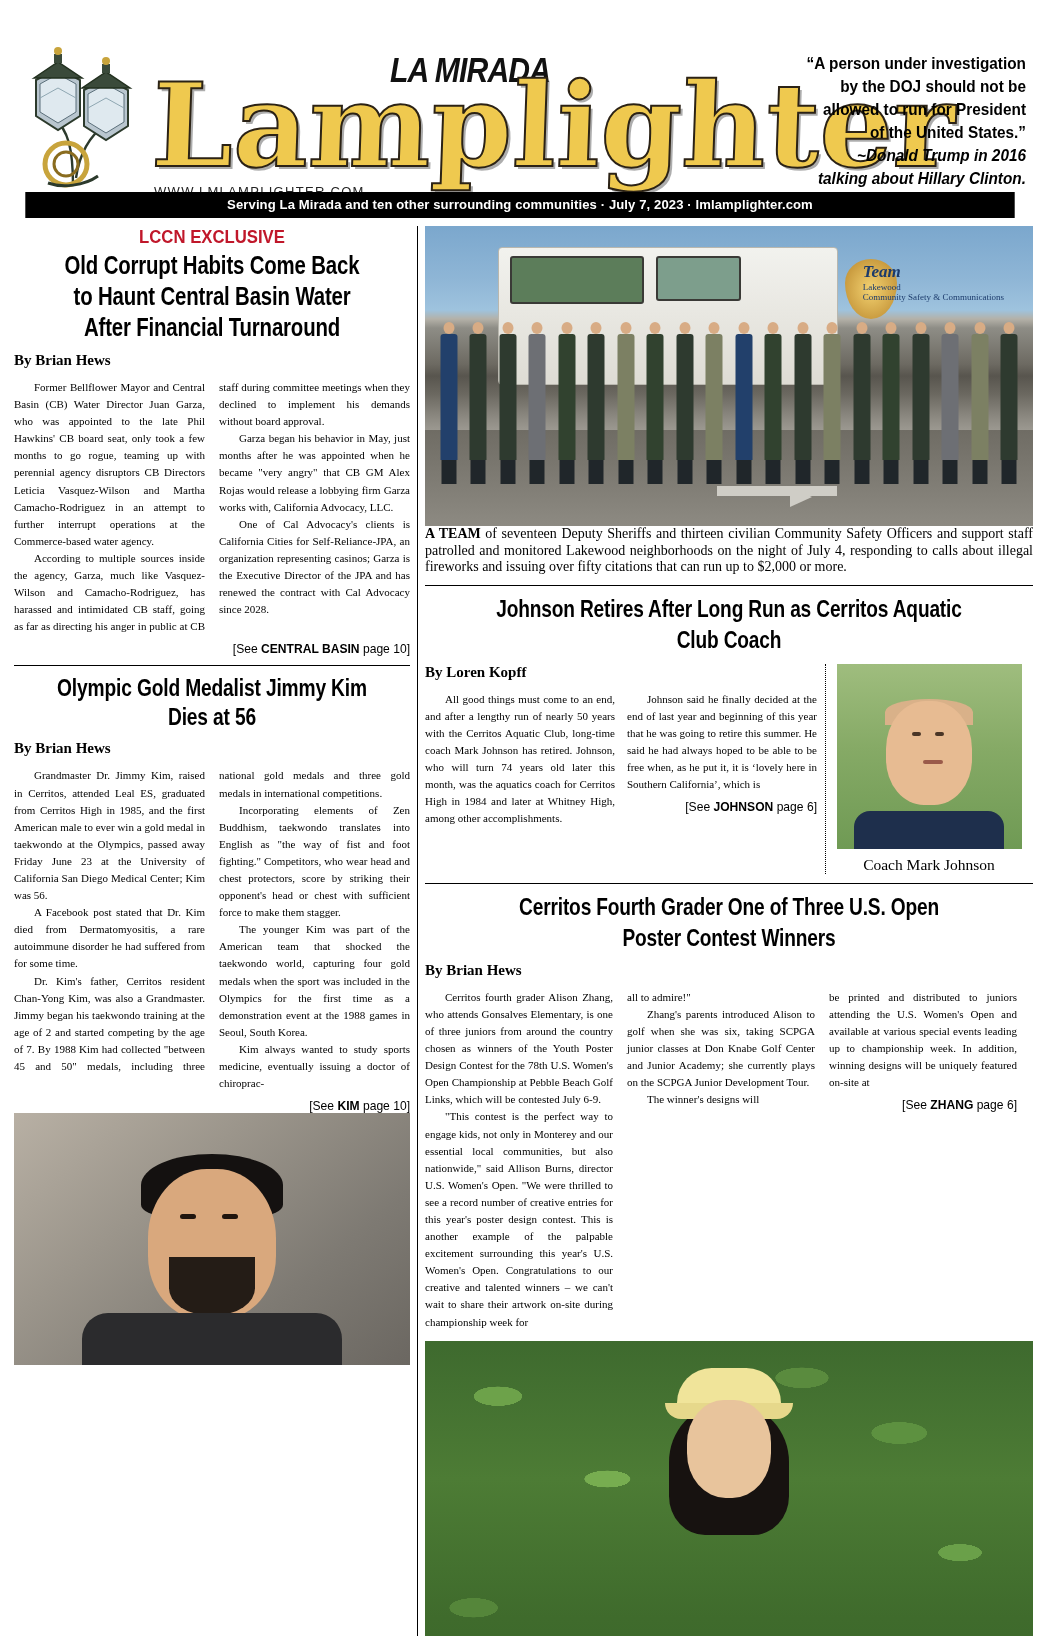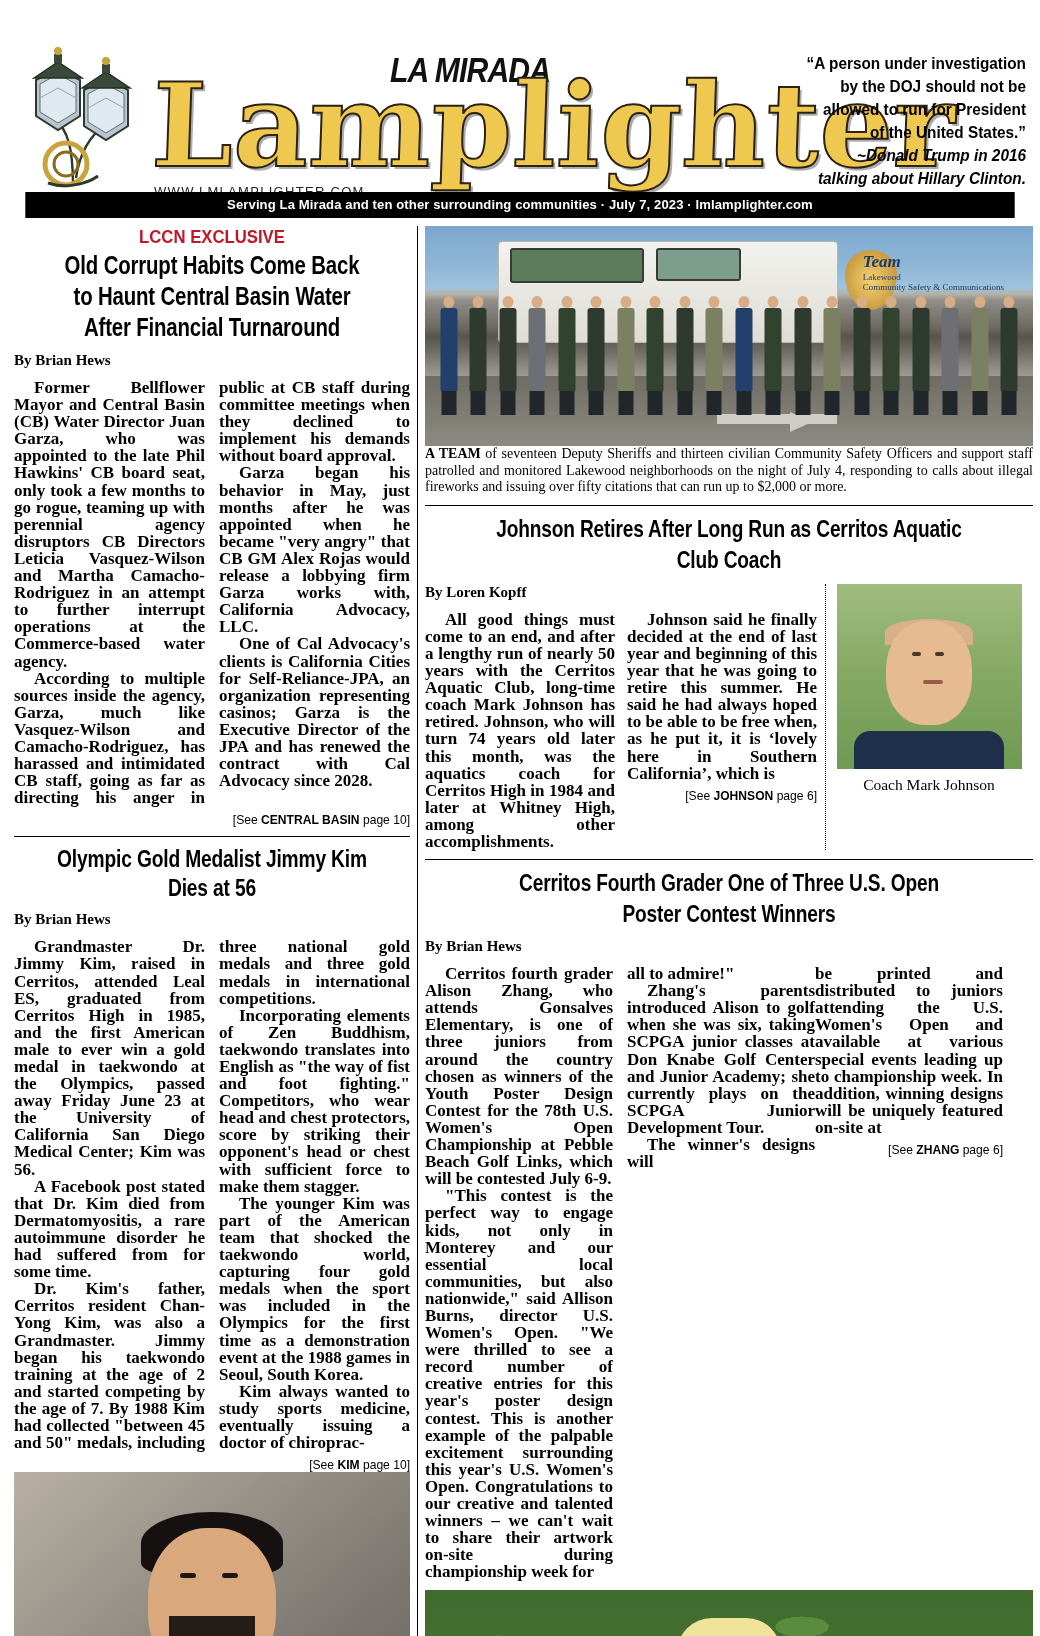--- a/index.html
+++ b/index.html
@@ -98,22 +98,22 @@
     font-family:"Liberation Serif", serif;
     font-weight:bold; font-size:15px;
     margin-bottom:10px;
   }
   .cols2 { column-count:2; column-gap:14px; }
   .body-text p {
     margin:0;
     text-indent:20px;
     text-align:justify;
     font-family:"Liberation Serif", serif;
-    font-size:17px; line-height:17.1px;
-    hyphens:auto;font-weight:bold; -webkit-hyphens:auto;
+    font-size:11px; line-height:17.1px;
+    hyphens:auto; -webkit-hyphens:auto;
   }
   .body-text p.noindent { text-indent:0; }
   .jump {
     text-align:right;
     font-family:"Liberation Sans", sans-serif;
     font-size:13px; margin-top:6px;
     transform:scaleX(0.93); transform-origin:right;
   }
   .jump b { font-weight:bold; }
 
@@ -126,21 +126,21 @@
     margin:6px 0 5px 0;
   }
   .photo-cutline {
     font-family:"Liberation Serif", serif;
     font-size:14px; line-height:16.6px;
     text-align:justify;
   }
   .photo-cutline b { font-weight:bold; }
 
   
-  .patrol { width:100%; height:220px; position:relative;
+  .patrol { width:100%; height:300px; position:relative;
     background:linear-gradient(#7ba7cd 0%, #8fb6d6 18%, #9ec3de 28%, #b4b1a8 31%, #8e8d86 34%, #6d6a62 46%, #58554e 50%, #6b6860 56%, #8d8a82 64%, #a3a098 70%, #9b9890 100%); }
   .patrol .rv { position:absolute; left:12%; top:7%; width:56%; height:46%;
     background:linear-gradient(#f2f2ee, #dedcd4); border:1px solid #b9b7ae; border-radius:4px; }
   .patrol .rvwin { position:absolute; left:14%; top:10%; width:22%; height:16%;
     background:#5c7d5a; border:2px solid #3a3a36; border-radius:3px; }
   .patrol .rvwin2 { position:absolute; left:38%; top:10%; width:14%; height:15%;
     background:#7d9e8c; border:2px solid #3a3a36; border-radius:3px; }
   .patrol .badge { position:absolute; left:69%; top:11%; width:52px; height:60px;
     background:radial-gradient(#f3d271,#b9862c); border-radius:50% 50% 50% 50%/40% 40% 60% 60%; }
   .patrol .lbl { position:absolute; left:72%; top:12%; color:#1b3a6b;
@@ -484,21 +484,21 @@
                 <p>"This contest is the perfect way to engage kids, not only in Monterey and our essential local communities, but also nationwide," said Allison Burns, director U.S. Women's Open. "We were thrilled to see a record number of creative entries for this year's poster design contest. This is another example of the palpable excitement surrounding this year's U.S. Women's Open. Congratulations to our creative and talented winners – we can't wait to share their artwork on-site during championship week for</p>
               </div>
             </div>
             <div class="c" style="flex:0 0 188px; margin-left:14px; padding-top:27px;">
               <div class="body-text" style="text-align:left;">
                 <p class="noindent">all to admire!"</p>
                 <p>Zhang's parents introduced Alison to golf when she was six, taking SCPGA junior classes at Don Knabe Golf Center and Junior Academy; she currently plays on the SCPGA Junior Development Tour.</p>
                 <p>The winner's designs will</p>
               </div>
             </div>
-            <div class="c" style="flex:0 0 188px; padding-top:27px;">
+            <div class="c" style="flex:0 0 188px; margin-left:14px; padding-top:27px;">
               <div class="body-text" style="text-align:left;">
                 <p class="noindent">be printed and distributed to juniors attending the U.S. Women's Open and available at various special events leading up to championship week. In addition, winning designs will be uniquely featured on-site at</p>
               </div>
               <div class="jump"><span>[See </span><b>ZHANG</b><span> page 6]</span></div>
             </div>
           </div>
 
           <div class="winner" style="margin-top:10px;">
             <div class="leaves"></div>
             <div class="hair"></div>

